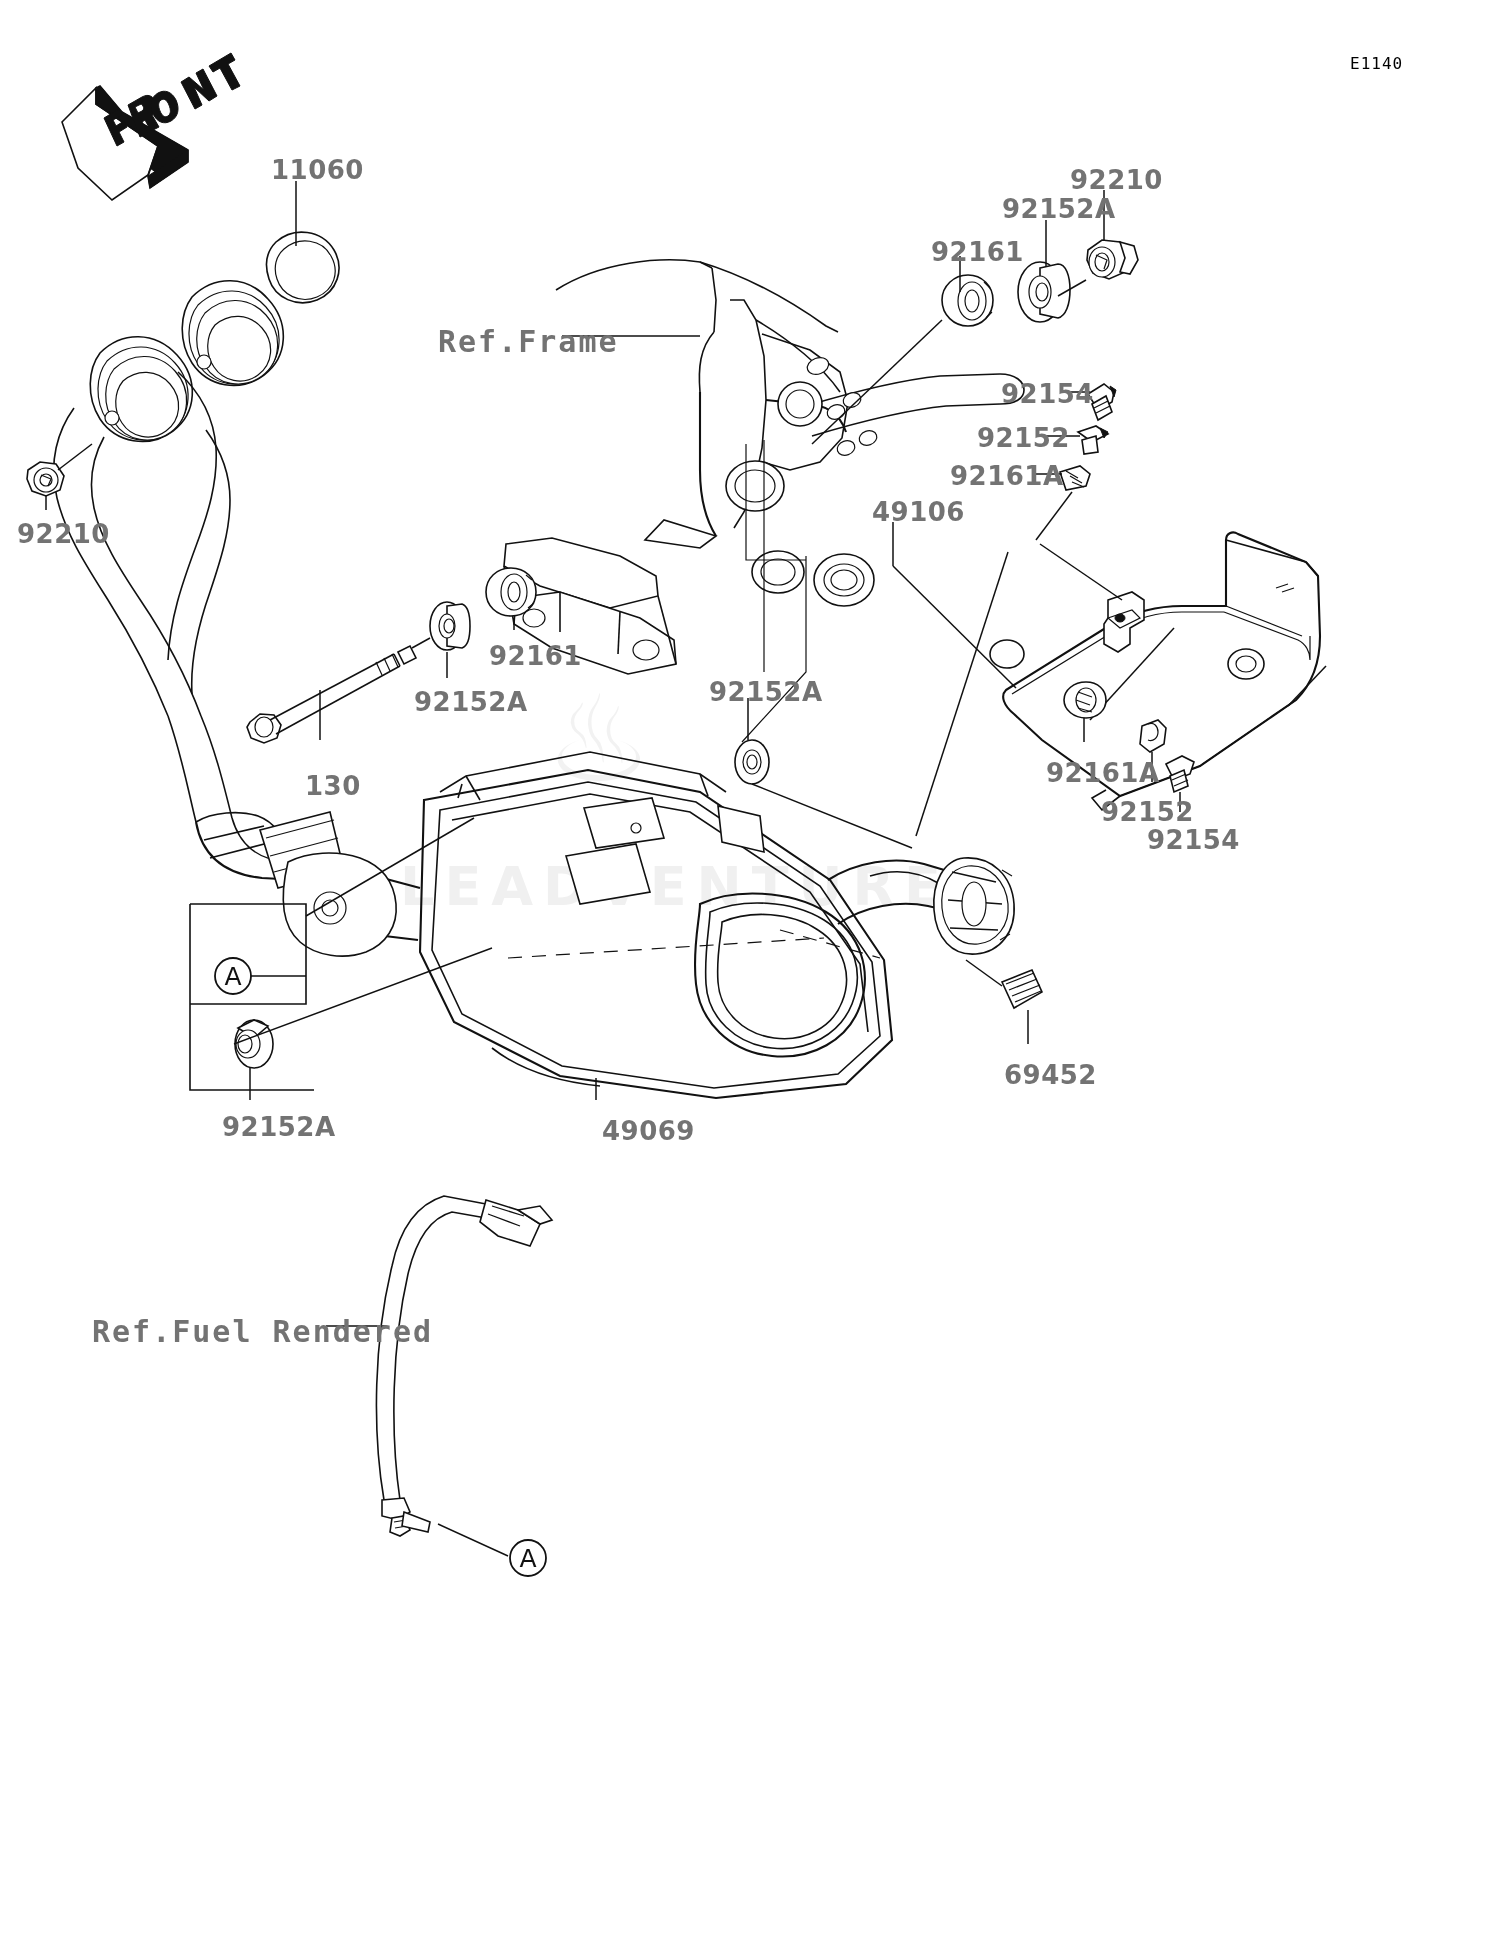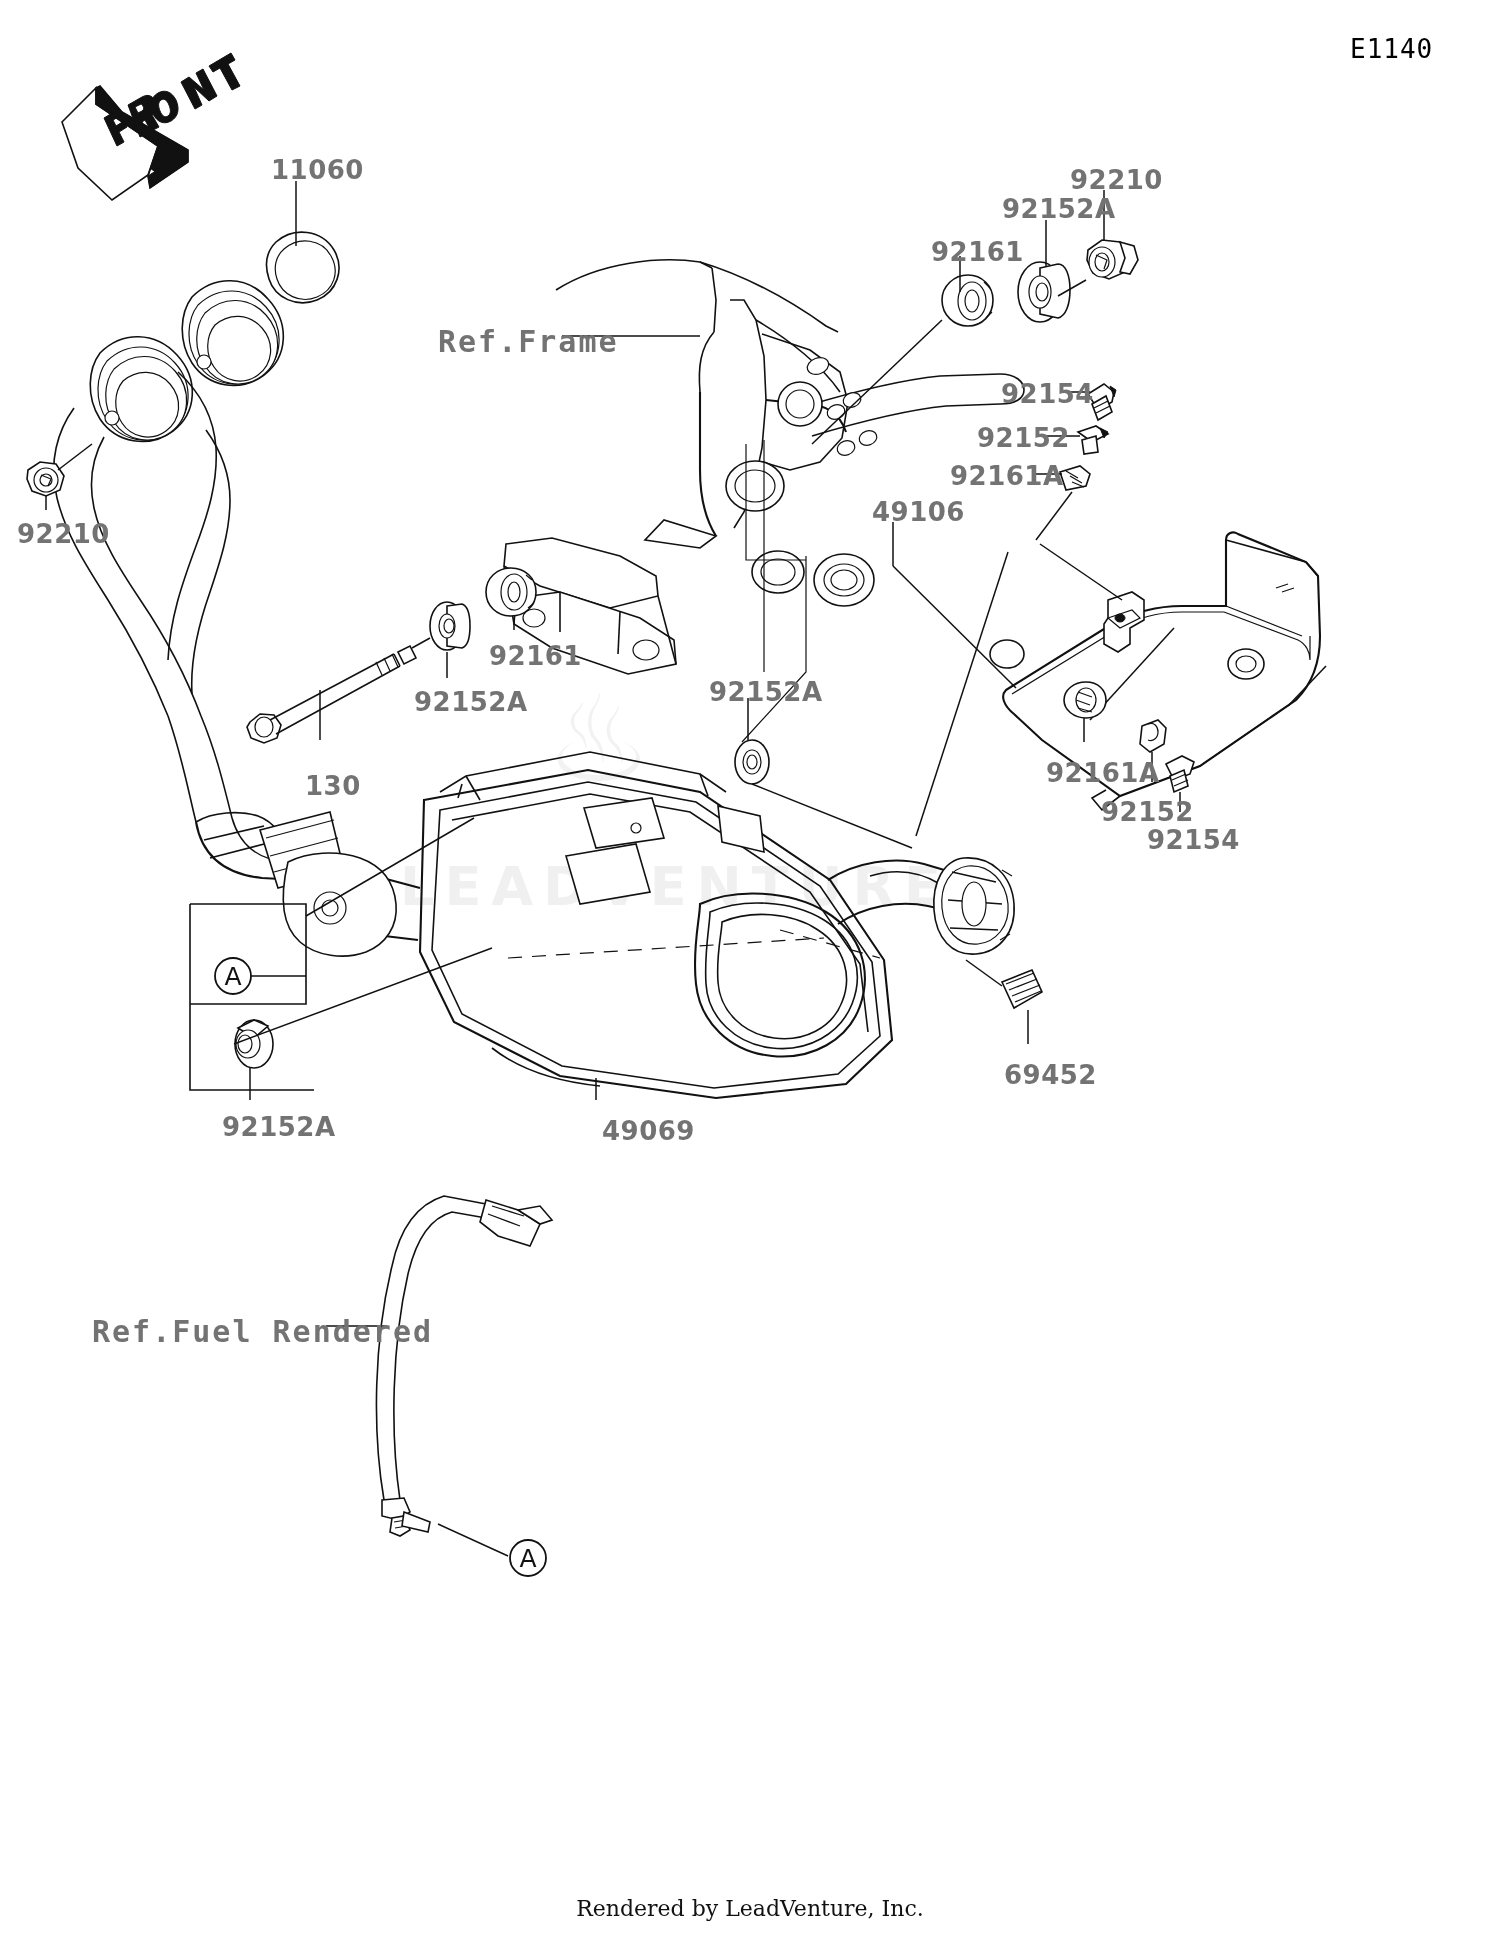--- a/index.html
+++ b/index.html
@@ -4,21 +4,21 @@
 <style>
   html, body { margin:0; padding:0; background:#ffffff; }
   body { width:1500px; height:1938px; position:relative; overflow:hidden;
          font-family:"DejaVu Sans", sans-serif; color:#000; }
 
   #stage { position:absolute; left:0; top:0; width:1500px; height:1938px; }
 
   .lbl { position:absolute; font-family:"DejaVu Sans", sans-serif;
          font-size:26px; letter-spacing:0.5px; color:#737373; white-space:nowrap;font-weight:bold; }
   .lbl.mono { font-family:"DejaVu Sans Mono", monospace; font-size:30px; letter-spacing:2px; }
-  .code { position:absolute; font-family:"DejaVu Sans Mono", monospace; font-size:26px; letter-spacing:1px; }
+  .code { position:absolute; font-family:"DejaVu Sans Mono", monospace; font-size:16px; letter-spacing:1px;margin-top:20px; }
   .footer { position:absolute; left:0; width:1500px; text-align:center;
             font-family:"DejaVu Serif", serif; font-size:22px; color:#111; }
 
   .wm { position:absolute; font-family:"DejaVu Sans", sans-serif; font-weight:bold;
         color:#f0f0f0; letter-spacing:10px; font-size:54px; pointer-events:none; }
   .wmflame { position:absolute; color:#f2f2f2; font-size:120px; line-height:1; pointer-events:none; }
 
   svg { position:absolute; left:0; top:0; width:1500px; height:1938px; overflow:visible; }
   .ln { stroke:#111; stroke-width:1.6; fill:none; }
   .ln2 { stroke:#111; stroke-width:2.1; fill:none; }
@@ -395,15 +395,14 @@
   <div class="lbl" style="left:1046px; top:758px;">92161A</div>
   <div class="lbl" style="left:1101px; top:797px;">92152</div>
   <div class="lbl" style="left:1147px; top:825px;">92154</div>
   <div class="lbl" style="left:1004px; top:1060px;">69452</div>
   <div class="lbl" style="left:222px; top:1112px;">92152A</div>
   <div class="lbl" style="left:566px;  top:1116px;margin-left:36px;">49069</div>
 
   <div class="lbl mono" style="left:438px; top:324px;">Ref.Frame</div>
   <div class="lbl mono" style="left:92px; top:1314px;">Ref.Fuel Rendered</div>
 
-  <div class="footer" style="top:1896px;">Rendered by LeadVenture, Inc.</div>
 
 </div>
 
 </body></html>

